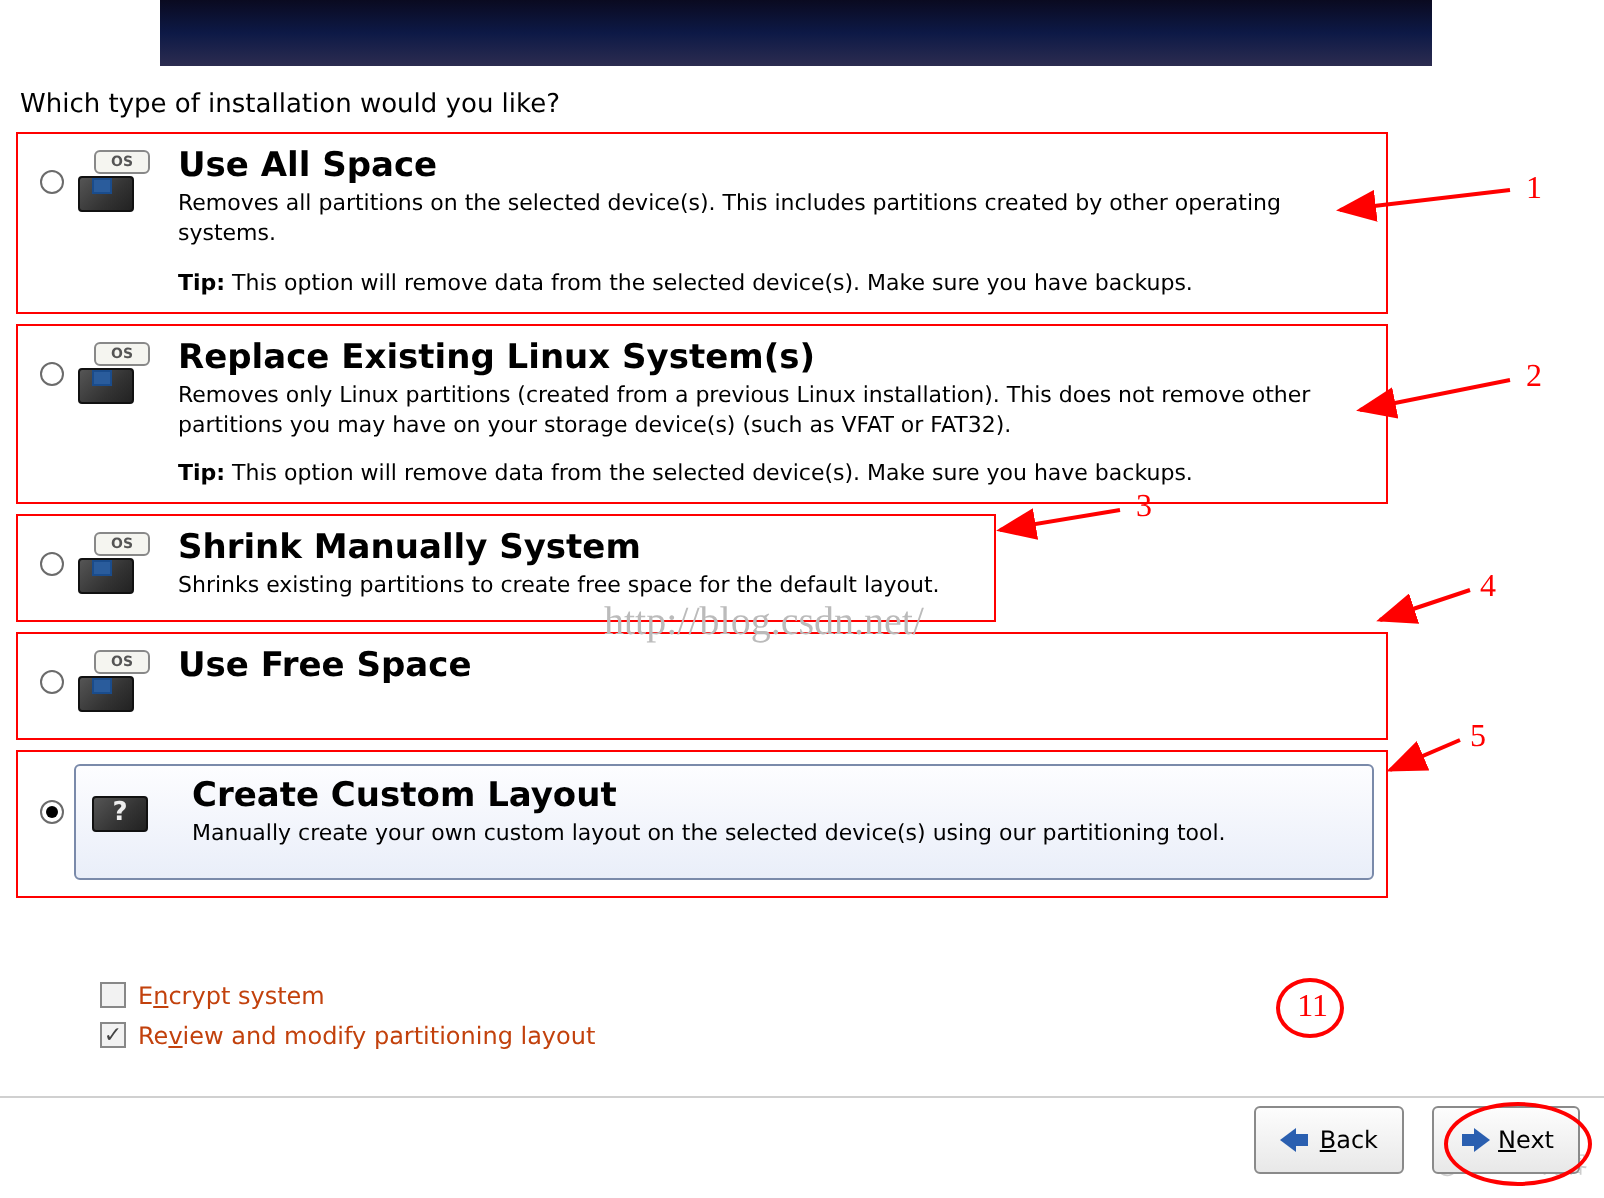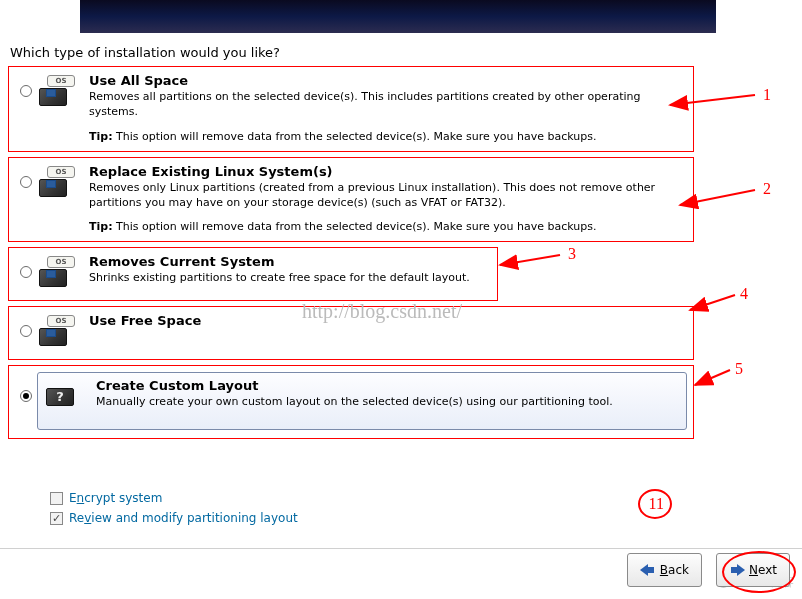--- a/index.html
+++ b/index.html
@@ -128,21 +128,21 @@
     bottom: 0;
     color: #eee;
     font-size: 13px;
     font-weight: bold;
     text-align: center;
     line-height: 16px;
   }
   .text-cell { flex: 1; padding-left: 8px; }
   .opt-title {
     font-weight: bold;
-    font-size: 13px;
+    font-size: 17px;
     margin-bottom: 2px;
   }
   .opt-desc {
     font-size: 11px;
     line-height: 1.35;
     color: #000;
   }
   .opt-tip {
     font-size: 11px;
     margin-top: 10px;
@@ -182,23 +182,23 @@
     pointer-events: none;
   }
 
   .checkboxes {
     position: absolute;
     bottom: 68px;
     left: 14px;
   }
   .cb-row {
     display: flex;
-    align-items: flex-end;
+    align-items: flex-start;
     margin-bottom: 6px;
-    color: #0369a1;
+    color: #c2410c;
     padding-left: 36px;
   }
   .cb-box {
     width: 13px;
     height: 13px;
     border: 1px solid #888;
     background: #fff;
     margin-right: 6px;
     display: flex;
     align-items: center;
@@ -299,21 +299,21 @@
     <div class="option-body">
       <div class="icon-cell">
         <div class="icon-disk">
           <div class="os-tag">OS</div>
           <div class="hdd-body">
               <div class="hdd-tab"></div>
             </div>
         </div>
       </div>
       <div class="text-cell">
-        <div class="opt-title">Removes Current System</div>
+        <div class="opt-title">Shrink Manually System</div>
         <div class="opt-desc">Shrinks existing partitions to create free space for the default layout.</div>
       </div>
     </div>
   </div>
 
   <div class="option-row">
     <div class="radio-cell">
         <span class="radio-outer"></span>
       </div>
     <div class="option-body">

